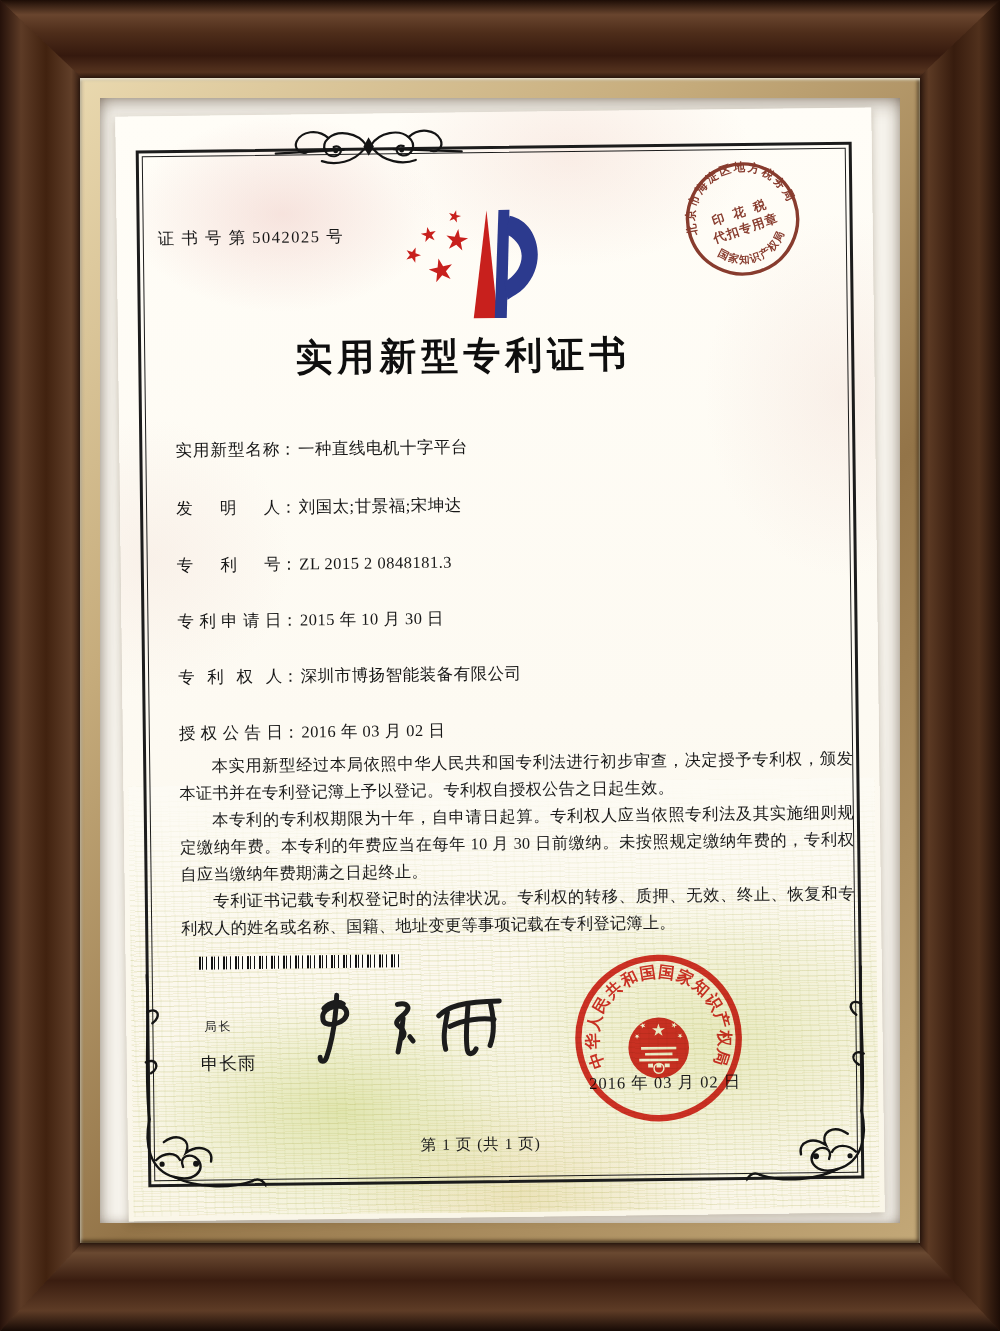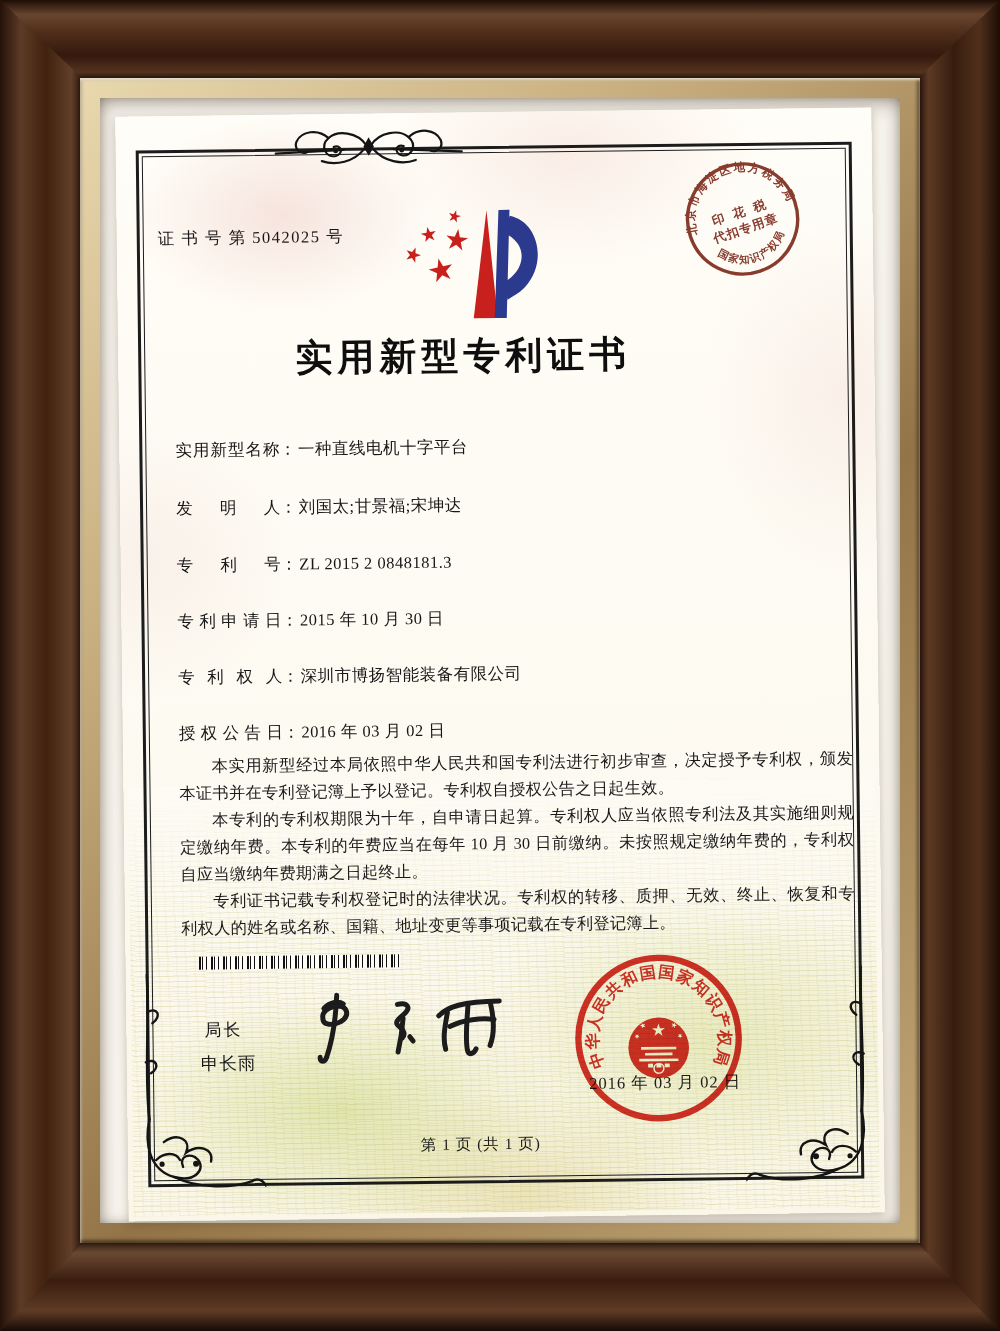--- a/index.html
+++ b/index.html
@@ -68,21 +68,21 @@
   .field{position:absolute;left:56px;z-index:3;font-size:16.5px;color:#171717;white-space:nowrap;}
   .flabel{display:inline-block;width:104px;text-align:justify;text-align-last:justify;}
   .fcolon{display:inline-block;margin:0 2px 0 0;}
   .fvalue{letter-spacing:.5px;}
   .f0{top:324px;} .f1{top:382px;} .f2{top:439px;} .f3{top:495px;} .f4{top:551px;} .f5{top:607px;}
   .body-text{position:absolute;left:56px;right:26px;top:638px;z-index:3;color:#1a1a1a;
     font-size:16.2px;line-height:27px;letter-spacing:.3px;text-align:justify;}
   .body-text p{margin:0;text-indent:2em;}
   .barcode{position:absolute;left:73px;top:841px;width:202px;height:13px;z-index:3;
     background:repeating-linear-gradient(90deg,#111 0 2px,#fdfcf6 2px 3px,#111 3px 4px,#fdfcf6 4px 7px,#111 7px 8px,#fdfcf6 8px 12px);}
-  .director-label{position:absolute;left:78px;top:903px;z-index:3;font-size:17px;color:#171717;letter-spacing:2px;text-align:right;}
+  .director-label{position:absolute;left:78px;top:903px;z-index:3;font-size:12px;color:#171717;letter-spacing:2px;text-align:right;}
   .director-name{position:absolute;left:74px;top:936px;z-index:3;font-size:17.5px;color:#171717;letter-spacing:1px;}
   .signature{position:absolute;left:150px;top:838px;z-index:3;}
   .seal-date{position:absolute;left:462px;top:962px;z-index:3;font-size:16.5px;letter-spacing:1px;color:#1c1c1c;white-space:nowrap;}
   .seal{position:absolute;left:444px;top:840px;width:176px;height:176px;z-index:4;mix-blend-mode:multiply;opacity:.95;}
   .footer{position:absolute;left:0;right:50px;top:1022px;z-index:3;text-align:center;font-size:15.5px;color:#1b1b1b;letter-spacing:1px;}
 </style>
 </head>
 <body>
 
 <div class="wood">

